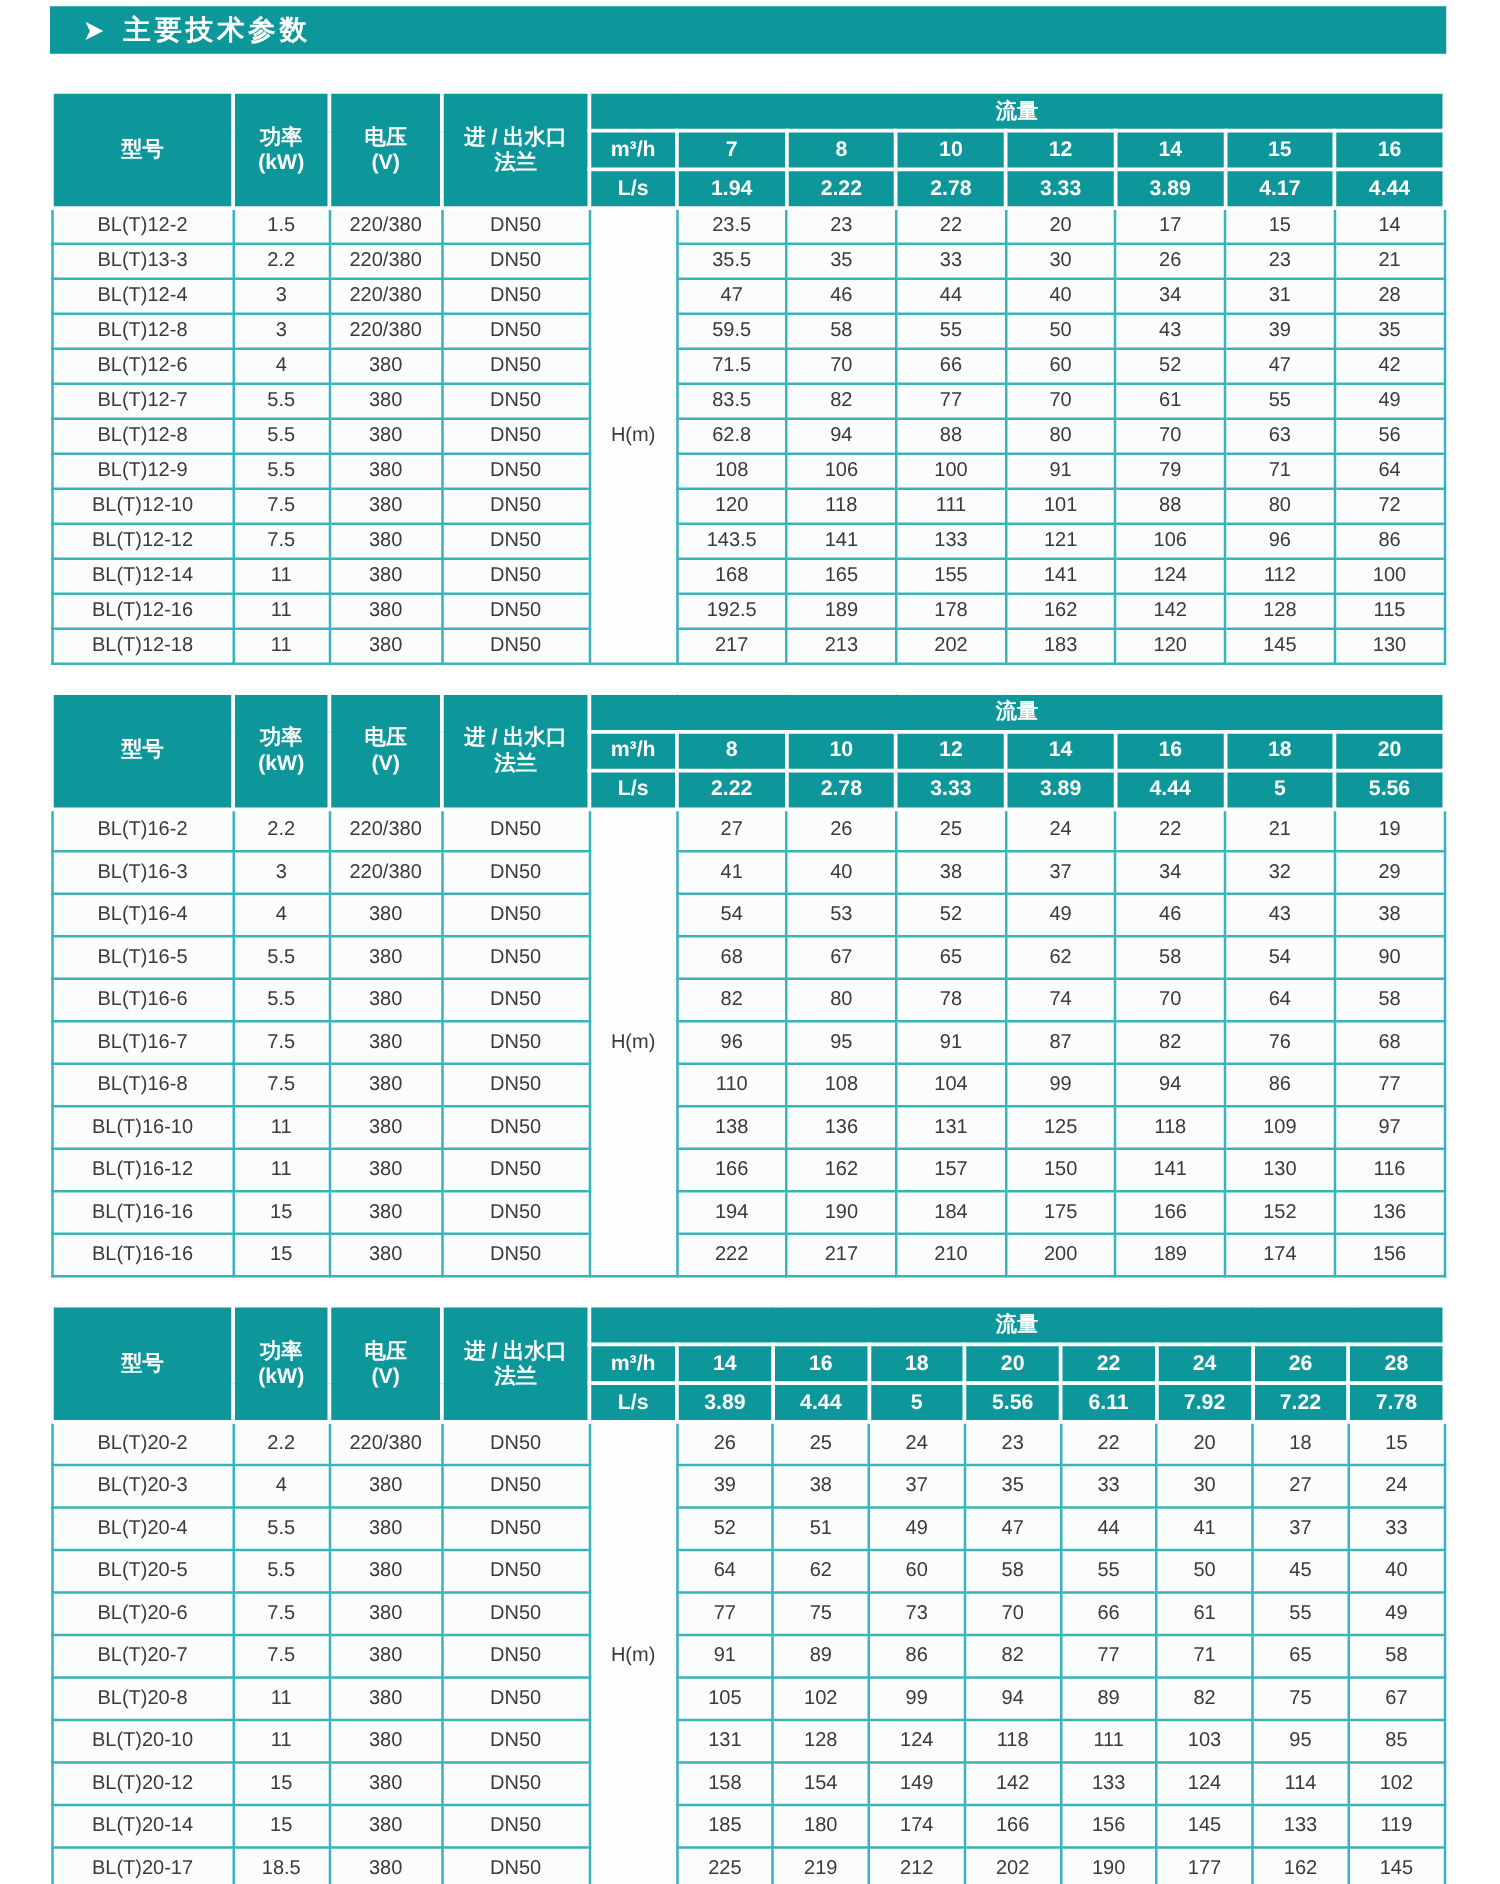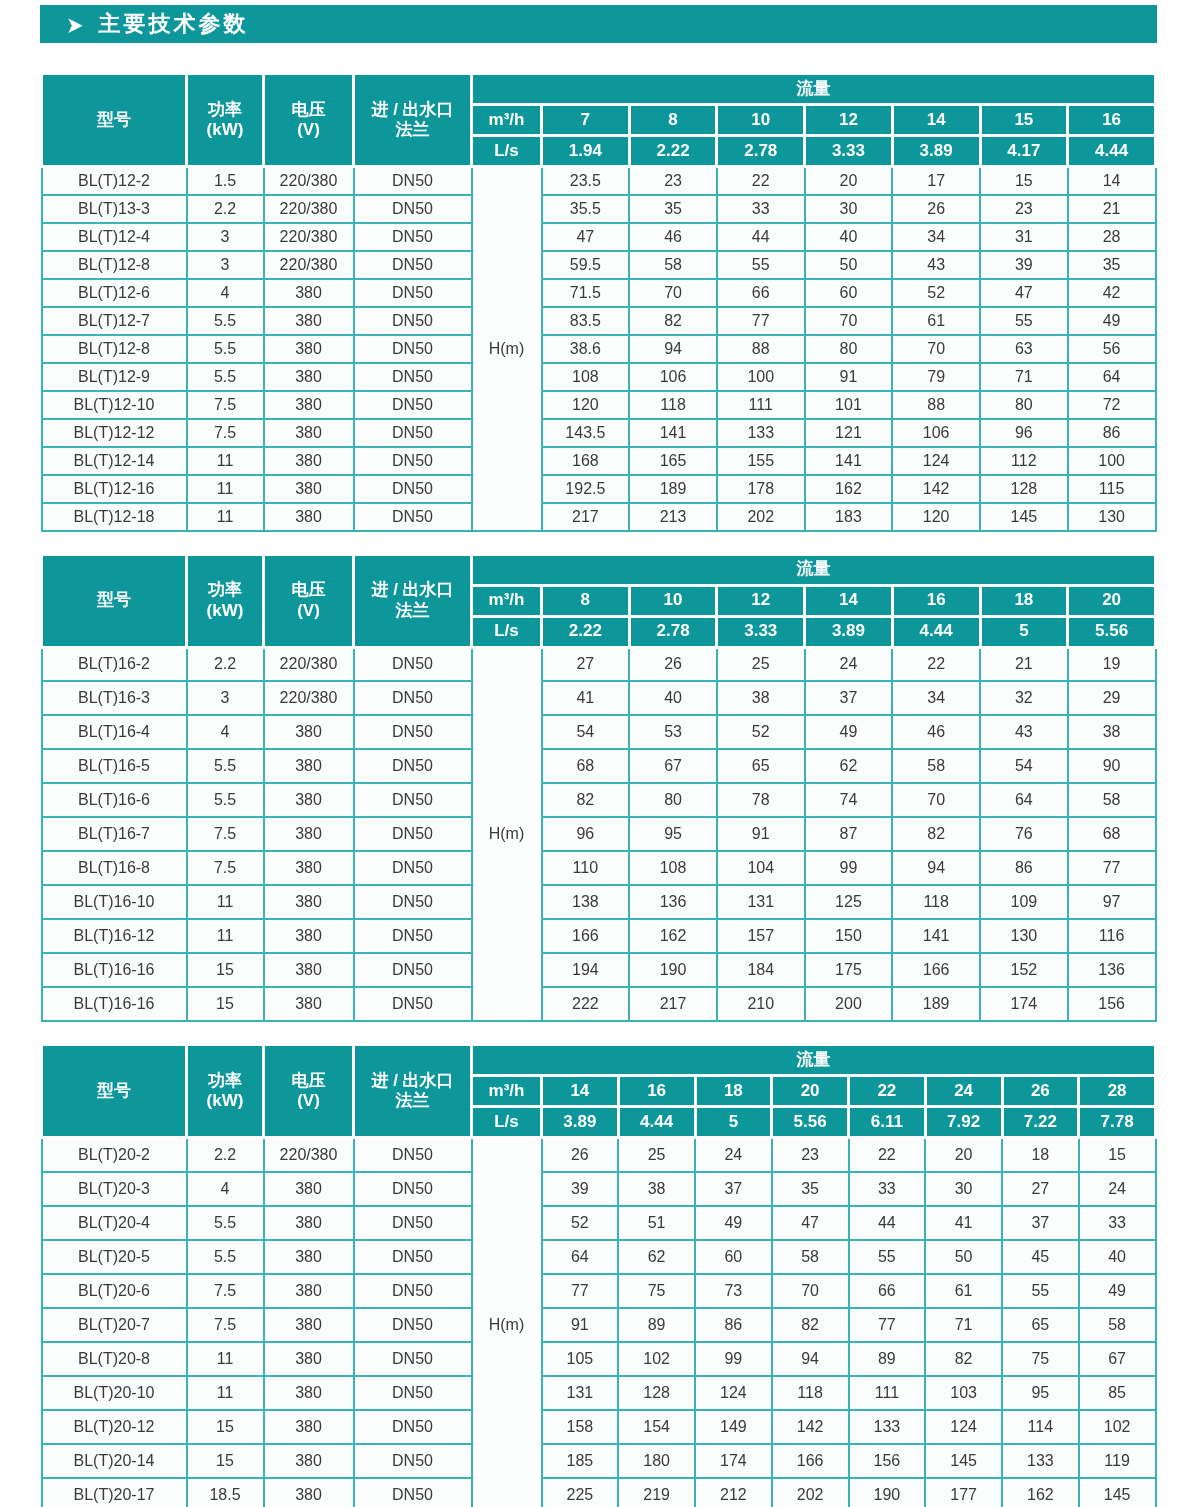--- a/index.html
+++ b/index.html
@@ -196,21 +196,21 @@
             <td>70</td>
             <td>61</td>
             <td>55</td>
             <td>49</td>
           </tr>
           <tr>
             <td>BL(T)12-8</td>
             <td>5.5</td>
             <td>380</td>
             <td>DN50</td>
-            <td>38.6</td>
+            <td>62.8</td>
             <td>94</td>
             <td>88</td>
             <td>80</td>
             <td>70</td>
             <td>63</td>
             <td>56</td>
           </tr>
           <tr>
             <td>BL(T)12-9</td>
             <td>5.5</td>

